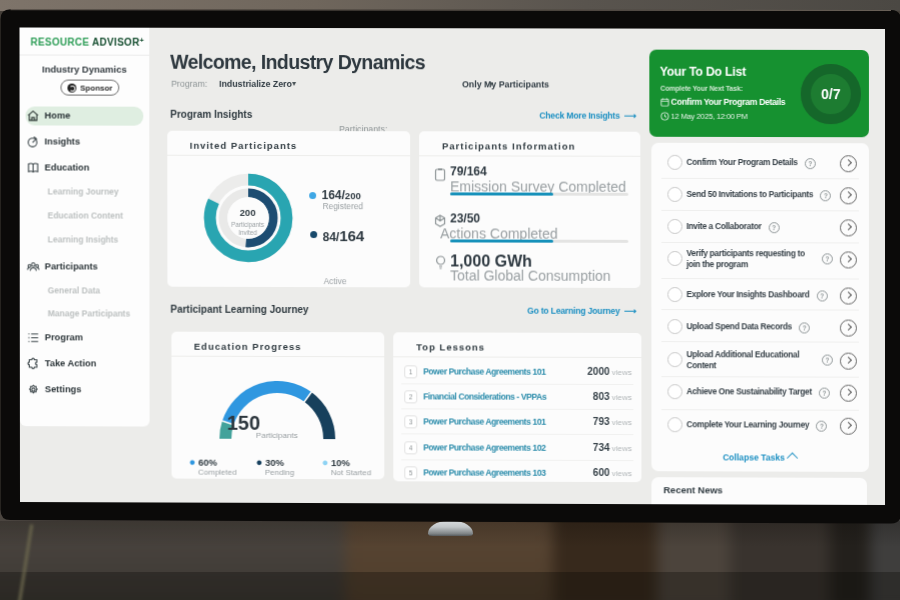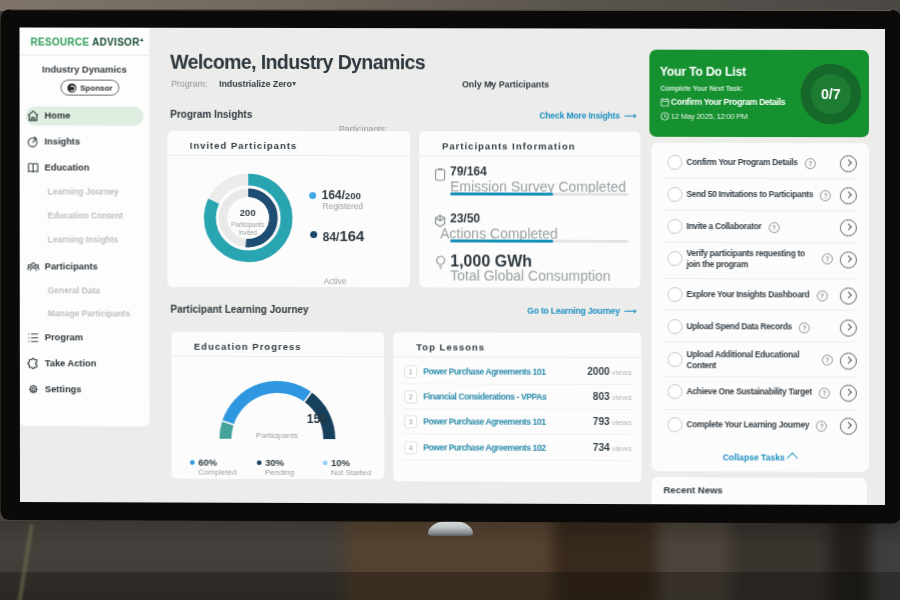--- a/index.html
+++ b/index.html
@@ -222,21 +222,21 @@
 
     <div class="card" style="left:151.5px;top:303.5px;width:213px;height:147px;">
       <div class="hdr">Education Progress</div>
         <div class="hdiv"></div>
       <svg class="abs" style="left:42px;top:43px;" width="128" height="66" viewBox="0 0 128 66">
         <path d="M 12 64 A 52 52 0 0 1 14.54 47.93" fill="none" stroke="#43a29b" stroke-width="12"></path>
         <path d="M 14.54 47.93 A 52 52 0 0 1 94.56 21.93" fill="none" stroke="#2f97e0" stroke-width="12"></path>
         <path d="M 94.56 21.93 A 52 52 0 0 1 116 64" fill="none" stroke="#17405c" stroke-width="12"></path>
         <path d="M 6.94 45.46 L 22.15 50.40 M 89.86 28.40 L 99.27 15.46" stroke="#fcfcfc" stroke-width="1.6"></path>
       </svg>
-      <div class="abs" style="left:56px;top:80px;width:100px;text-align:right;font-size:12px;font-weight:bold;color:#2d373e;">150</div>
+      <div class="abs" style="left:56px;top:80px;width:100px;text-align:left;font-size:20px;font-weight:bold;color:#2d373e;">150</div>
       <div class="abs gray" style="left:56px;top:99px;width:100px;text-align:center;font-size:8px;">Participants</div>
       <div class="abs" style="left:18px;top:124px;font-size:9.5px;font-weight:bold;"><span style="color:#2f97e0;font-size:11px;">●</span> 60%</div>
       <div class="abs gray" style="left:27px;top:136px;font-size:8px;">Completed</div>
       <div class="abs" style="left:85px;top:124px;font-size:9.5px;font-weight:bold;"><span style="color:#16405e;font-size:11px;">●</span> 30%</div>
       <div class="abs gray" style="left:94px;top:136px;font-size:8px;">Pending</div>
       <div class="abs" style="left:151px;top:124px;font-size:9.5px;font-weight:bold;"><span style="color:#8ed3f4;font-size:11px;">●</span> 10%</div>
       <div class="abs gray" style="left:160px;top:136px;font-size:8px;">Not Started</div>
     </div>
     <div class="card" style="left:374px;top:303.5px;width:247.5px;height:149px;">
       <div class="hdr">Top Lessons</div>
@@ -258,20 +258,25 @@
           <div class="ltitle">Power Purchase Agreements 101</div>
           <div class="lviews"><b>793</b> views</div>
           <div class="ldiv"></div>
         </div>
       <div class="lrow" style="top:103px;">
           <div class="lbadge">4</div>
           <div class="ltitle">Power Purchase Agreements 102</div>
           <div class="lviews"><b>734</b> views</div>
           <div class="ldiv"></div>
         </div>
+      <div class="lrow" style="top:128px;">
+          <div class="lbadge">5</div>
+          <div class="ltitle">Power Purchase Agreements 103</div>
+          <div class="lviews"><b>600</b> views</div>
+        </div>
     </div>
 
     <div class="greencard">
       <div class="abs" style="left:11px;top:15px;font-size:12.2px;font-weight:bold;letter-spacing:-0.2px;">Your To Do List</div>
       <div class="abs" style="left:11.5px;top:34.5px;font-size:6.9px;color:#cfe7d2;font-weight:bold;letter-spacing:-0.1px;">Complete Your Next Task:</div>
       <svg class="abs" style="left:11.5px;top:48px;" width="9" height="9" viewBox="0 0 20 20" fill="none" stroke="#dfeee2" stroke-width="2">
           <rect x="2" y="3" width="16" height="15" rx="2"></rect>
           <path d="M2 8 h16 M6 1 v4 M14 1 v4"></path>
         </svg>
       <div class="abs" style="left:22px;top:46.5px;font-size:8.7px;font-weight:bold;letter-spacing:-0.35px;">Confirm Your Program Details</div>

